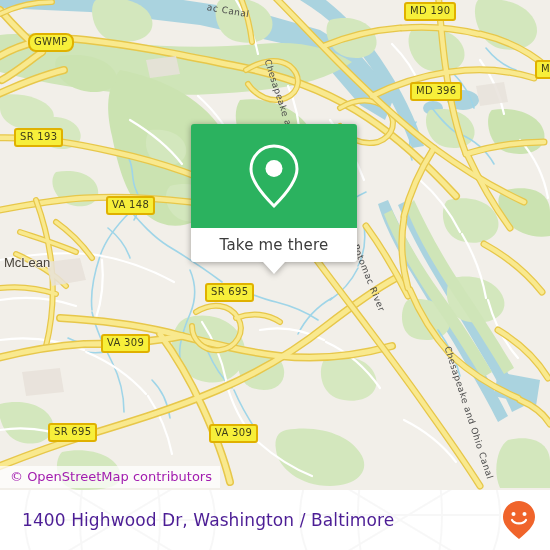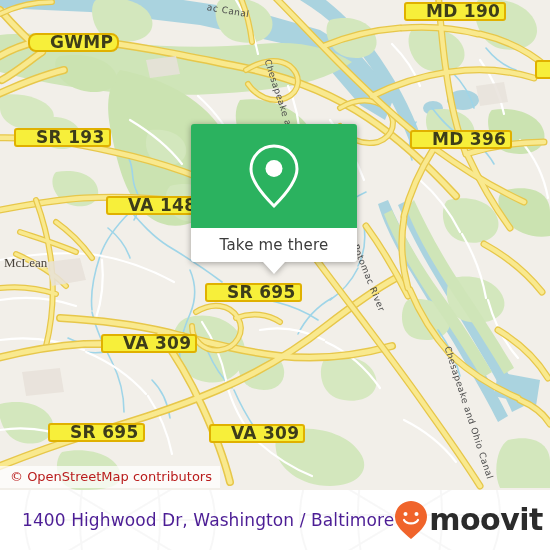--- a/index.html
+++ b/index.html
@@ -19,55 +19,55 @@
   }
   #map-svg{position:absolute;left:0;top:0;width:550px;height:490px;display:block;}
 
   
   .shield{
     position:absolute;
     background:#f7ef3a;
     border:2px solid #e0b100;
     border-radius:3px;
     color:#3d3d1a;
-    font-size:17px;
-    font-weight:bold;
+    font-size:10px;
+    font-weight:normal;
     letter-spacing:.3px;
-    padding:1px 4px 2px 20px;
+    padding:1px 4px 2px 4px;
     line-height:12px;
     white-space:nowrap;
     font-family:"DejaVu Sans", sans-serif;
   }
   .placelabel{
     position:absolute;
     color:#49433a;
     font-size:13px;
     white-space:nowrap;
-    font-family:Liberation Serif, serif;
+    font-family:Liberation Sans, sans-serif;
     text-shadow:
       1px 0 1px #f2efe9,-1px 0 1px #f2efe9,
       0 1px 1px #f2efe9,0 -1px 1px #f2efe9;
   }
   .waterlabel{
     position:absolute;
     color:#4a4a4a;
     font-size:9px;
     white-space:nowrap;
     font-family:"DejaVu Sans", sans-serif;
     transform-origin:0 0;
     letter-spacing:.5px;
   }
 
   
   #attribution{
     position:absolute;left:0;top:466px;
     background:rgba(255,255,255,.72);
     padding:3px 8px 4px 10px;
     font-size:13px;
-    color:#b91c1c;
+    color:#a21caf;
     font-family:"DejaVu Sans", sans-serif;
     white-space:nowrap;
   }
 
   
   #popup-card{
     position:absolute;left:191px;top:124px;width:166px;
     filter:drop-shadow(0 1px 3px rgba(0,0,0,.35));
   }
   #card-green{
@@ -437,21 +437,21 @@
       </g>
     </svg>
 
     <div class="waterlabel" style="left:208px;top:2px;transform:rotate(10deg);">ac Canal</div>
     <div class="waterlabel" style="left:272px;top:58px;transform:rotate(72deg);">Chesapeake and O</div>
     <div class="waterlabel" style="left:360px;top:243px;transform:rotate(68deg);">Potomac River</div>
     <div class="waterlabel" style="left:452px;top:345px;transform:rotate(72deg);">Chesapeake and Ohio Canal</div>
 
     <div class="shield" style="left:28px;top:33px;border-radius:8px;">GWMP</div>
     <div class="shield" style="left:404px;top:2px;">MD 190</div>
-    <div class="shield" style="left:410px;top:82px;margin-top:48px;">MD 396</div>
+    <div class="shield" style="left:410px;top:82px;">MD 396</div>
     <div class="shield" style="left:535px;top:60px;">MD</div>
     <div class="shield" style="left:14px;top:128px;">SR 193</div>
     <div class="shield" style="left:106px;top:196px;">VA 148</div>
     <div class="shield" style="left:205px;top:283px;">SR 695</div>
     <div class="shield" style="left:101px;top:334px;">VA 309</div>
     <div class="shield" style="left:48px;top:423px;">SR 695</div>
     <div class="shield" style="left:209px;top:424px;">VA 309</div>
 
     <div class="placelabel" style="left:4px;top:255px;">McLean</div>
 
@@ -495,18 +495,17 @@
     <div id="footer-inner">
       <div id="footer-address">1400 Highwood Dr, Washington / Baltimore</div>
       <div id="brand">
         <svg width="34" height="40" viewBox="0 0 34 40">
           <path d="M17,1 C8.2,1 1,8.2 1,17 C1,26 10,33 17,39 C24,33 33,26 33,17
                    C33,8.2 25.8,1 17,1 Z" fill="#f0642b"></path>
           <circle cx="11.5" cy="14" r="2" fill="#ffffff"></circle>
           <circle cx="22.5" cy="14" r="2" fill="#ffffff"></circle>
           <path d="M10,20 C12.5,24.5 21.5,24.5 24,20" stroke="#ffffff" stroke-width="2.2" fill="none" stroke-linecap="round"></path>
         </svg>
-        <span id="brand-text">moovit</span>
       </div>
     </div>
   </div>
 
 </div>
 
 </body></html>

